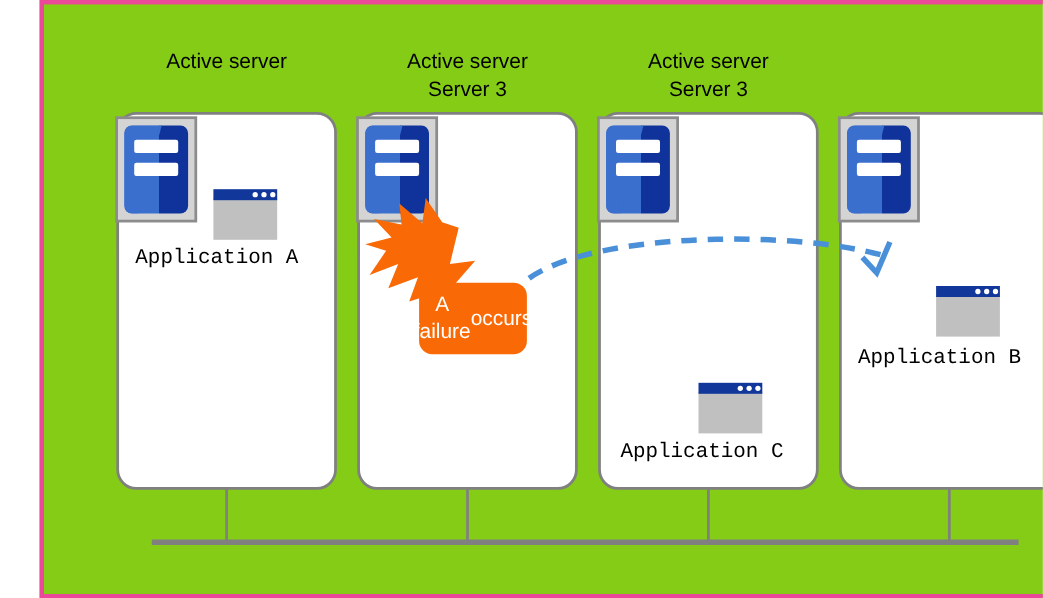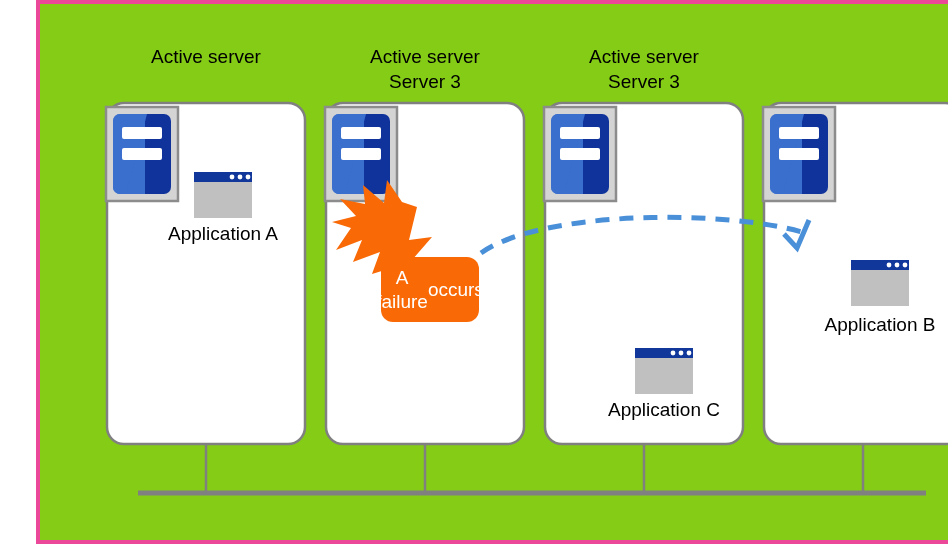--- a/index.html
+++ b/index.html
@@ -33,21 +33,21 @@
     font-size: 19px;
     color: #000000;
     line-height: 25px;
     white-space: nowrap;
   }
   .app-label {
     position: absolute;
     font-size: 19px;
     color: #000000;
     white-space: nowrap;
-    text-align: center;
+    font-family: Liberation Mono, monospace;
   }
   .failure-badge {
     position: absolute;
     display: flex;
     flex-direction: row;
     align-items: center;
     justify-content: center;
     border-radius: 12px;
     color: #ffffff;
     font-size: 19px;

